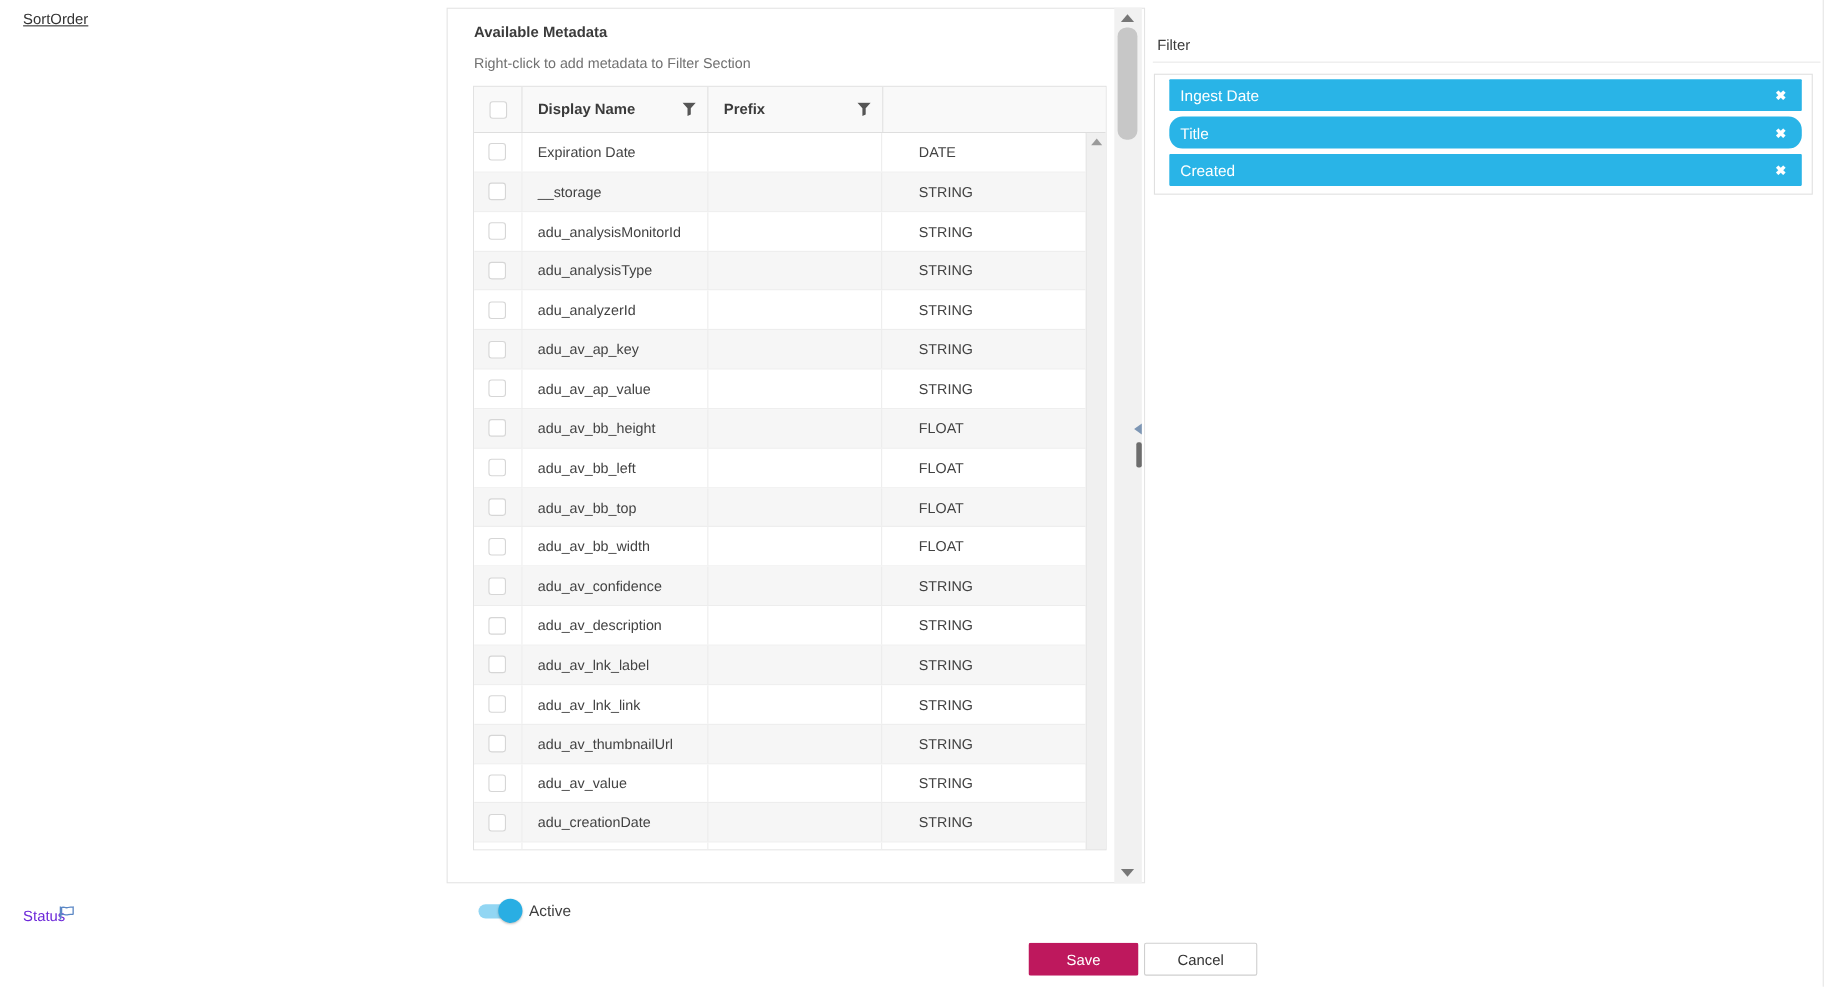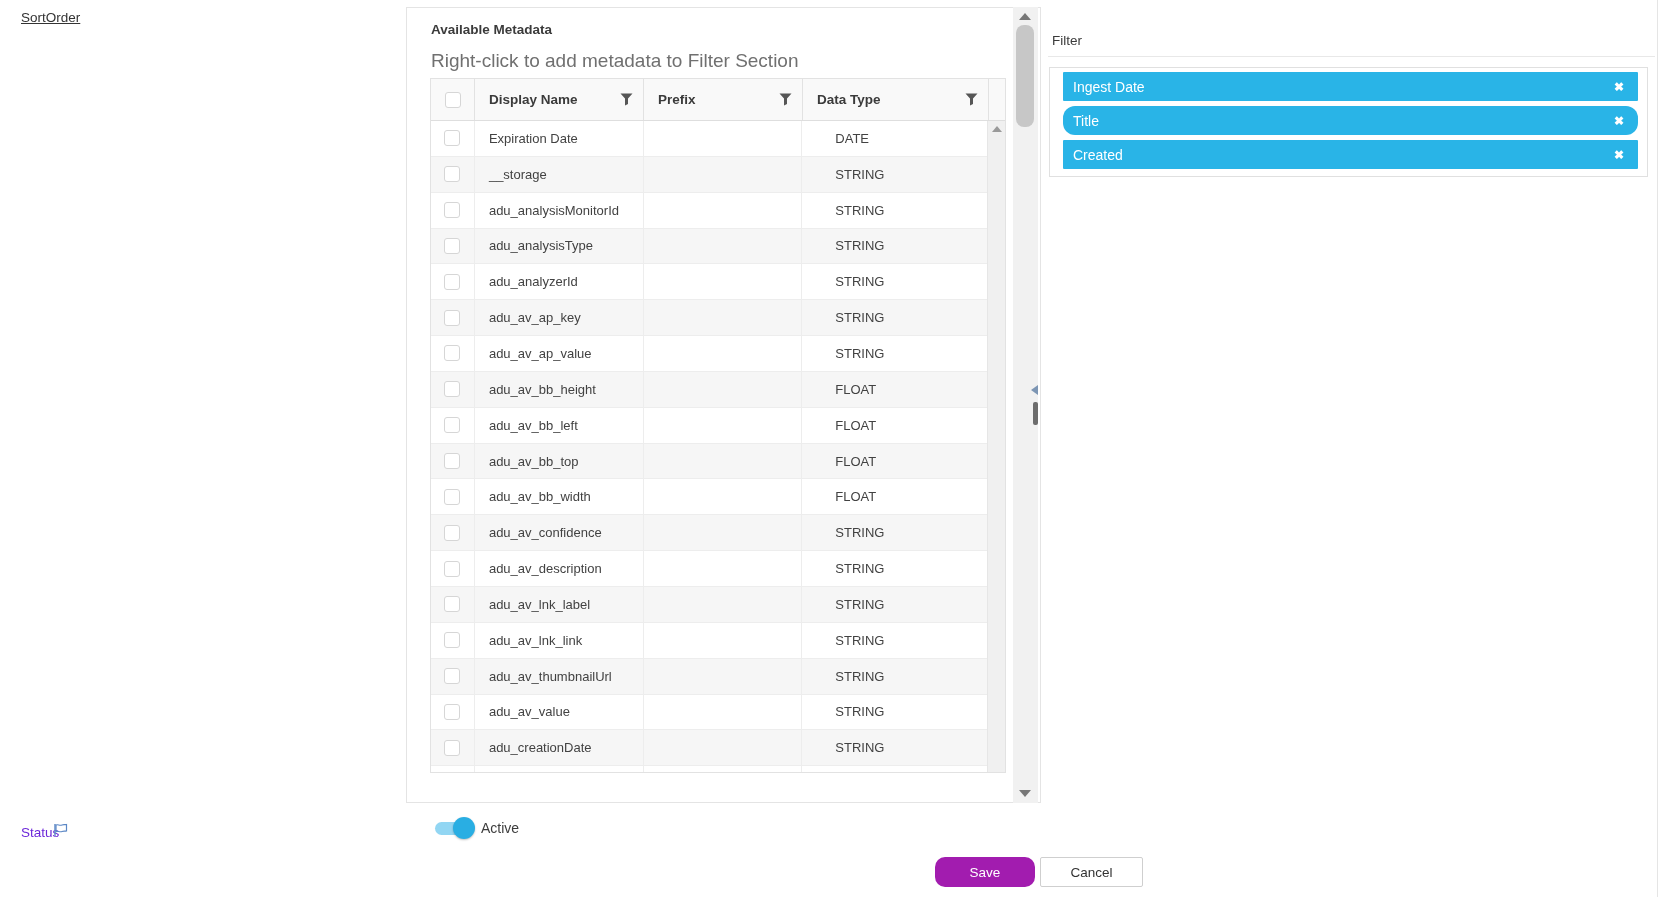--- a/index.html
+++ b/index.html
@@ -8,21 +8,21 @@
 
   .abs { position:absolute; }
 
   
   #sort-order-label { left:21px; top:10px; font-size:13.5px; color:#333;text-decoration:underline; }
 
   
   #meta-panel { left:406px; top:7px; width:635px; height:796px;
                 background:#fff; border:1px solid #e4e4e4; }
   #meta-title { position:absolute; left:24px; top:14px; font-size:13.5px; font-weight:700; color:#3b3b3b; }
-  #meta-subtitle { position:absolute; left:24px; top:42px; font-size:19px; color:#707070; }
+  #meta-subtitle { position:absolute; left:24px; top:42px; font-size:13px; color:#707070; }
 
   #grid { position:absolute; left:23px; top:70px; width:576px; height:695px;
           border:1px solid #e2e2e2; background:#fff; }
   #grid-header { display:flex; height:42px; background:#f9f9f9; border-bottom:1px solid #dedede; }
   .hcell { display:flex; align-items:center; justify-content:space-between;
            font-size:13.5px; font-weight:700; color:#3b3b3b;
            padding:0 10px 0 14px; border-left:1px solid #e2e2e2; }
   .hcell:first-child { border-left:none; }
   .h-check { width:43px; padding:0; justify-content:center; }
   .h-name  { width:169px; }
@@ -111,26 +111,20 @@
         <svg class="funnel-icon" viewBox="0 0 13 13">
             <path d="M0.5 0.5 H12.5 L8 5.5 V11 L5 12.5 V5.5 Z" fill="#565656"></path>
           </svg>
       </div>
       <div class="hcell h-prefix">
         <span>Prefix</span>
         <svg class="funnel-icon" viewBox="0 0 13 13">
             <path d="M0.5 0.5 H12.5 L8 5.5 V11 L5 12.5 V5.5 Z" fill="#565656"></path>
           </svg>
       </div>
-      <div class="hcell h-type">
-        <span>Data Type</span>
-        <svg class="funnel-icon" viewBox="0 0 13 13">
-            <path d="M0.5 0.5 H12.5 L8 5.5 V11 L5 12.5 V5.5 Z" fill="#565656"></path>
-          </svg>
-      </div>
       <div class="hcell h-spacer"></div>
     </div>
 
     <div id="grid-body">
         <div class="grid-row">
           <div class="cell c-check">
             <span class="checkbox"></span>
           </div>
           <div class="cell c-name">Expiration Date</div>
           <div class="cell c-prefix"></div>
@@ -319,14 +313,14 @@
 <svg class="abs" id="flag-icon" width="16" height="14" viewBox="0 0 16 14">
   <path d="M2 1 V13" stroke="#5b87c5" stroke-width="1.4" fill="none"></path>
   <path d="M3 2 C5 1 6.5 3 9 2 C11 1.2 12 2 13.5 1.6 V8 C12 8.5 11 7.8 9 8.5 C6.5 9.4 5 7.6 3 8.6 Z" fill="none" stroke="#5b87c5" stroke-width="1.2"></path>
 </svg>
 
 <div class="abs" id="toggle">
   <div id="toggle-knob"></div>
 </div>
 <div class="abs" id="toggle-label">Active</div>
 
-<div class="btn" id="save-btn" style="background: #a21caf; border-radius: 10px;">Save</div>
+<div class="btn" id="save-btn" style="background: #be185d;">Save</div>
 <div class="btn" id="cancel-btn">Cancel</div>
 
 </body></html>

